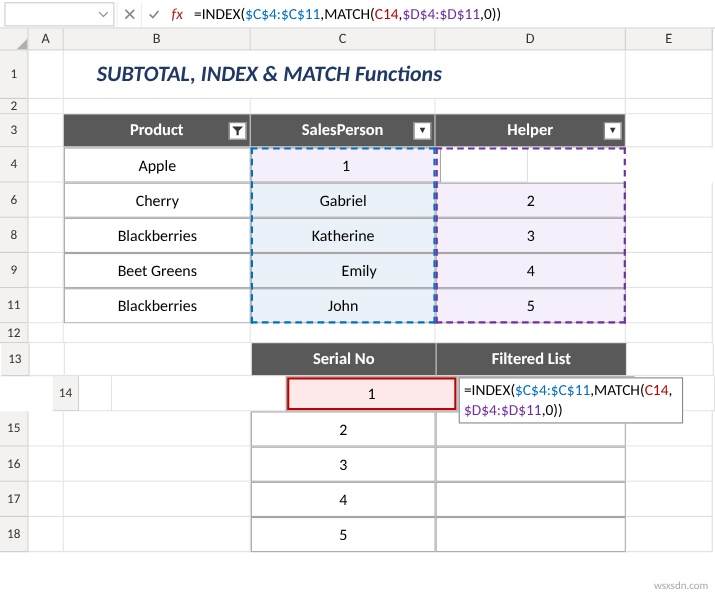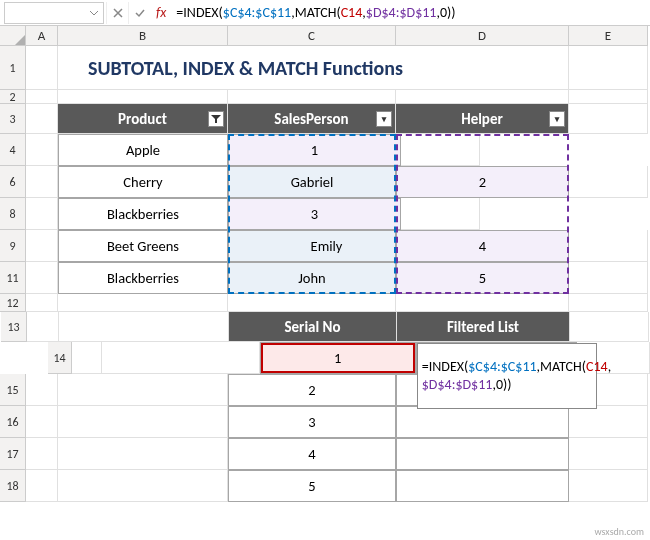--- a/index.html
+++ b/index.html
@@ -13,27 +13,27 @@
 .formula-text .blue{color:#0070c0;} .formula-text .red{color:#c00000;} .formula-text .purple{color:#7030a0;}
 .grid { position:relative; }
 .colhead { display:flex; height:20px; }
 .rowcorner { width:26px; border-right:1px solid #ccc; border-bottom:1px solid #ccc; background:#f3f2f1; display:flex; align-items:flex-end; justify-content:flex-end; }
 .ch { border-right:1px solid #ccc; border-bottom:1px solid #ccc; background:#f3f2f1; text-align:center; line-height:20px; color:#333; font-size:13px; }
 .ch.A{width:32px;} .ch.B{width:170px;} .ch.C{width:168px;} .ch.D{width:173px;} .ch.E{width:79px;}
 .row { display:flex; }
 .rh { width:26px; border-right:1px solid #ccc; border-bottom:1px solid #ccc; background:#f3f2f1; text-align:center; color:#333; font-size:12px; display:flex; align-items:center; justify-content:center; }
 .cell { border-right:1px solid #e0e0e0; border-bottom:1px solid #e0e0e0; display:flex; align-items:center; justify-content:center; position:relative; background:#fff; }
 .A{width:32px;} .B{width:170px;} .C{width:168px;} .D{width:173px;} .E{width:79px;}
-.title { font-size:20px; font-weight:bold; color:#203864; }
+.title { font-size:20px; font-weight:bold; font-style:italic; color:#203864; }
 .thcell { background:#595959; color:#fff; font-weight:bold; font-size:15px; }
 .filter-btn { position:absolute; right:3px; top:50%; transform:translateY(-50%); width:16px; height:16px; background:#fff; border:1px solid #888; display:flex; align-items:center; justify-content:center; font-size:9px; color:#333; }
 .dc { border:1px solid #a6a6a6; font-size:14.5px; }
 .sel-red { box-shadow:inset 0 0 0 2px #c00000; background:#fde9e9; }
 .edit-cell { justify-content:flex-start; padding-left:4px; background:#fff; position:relative; }
-.editbox { position:absolute; left:0; top:0; background:#fff; border:1px solid #888; padding:14px 4px; font-size:14px; z-index:10; width:180px; line-height:18px; }
+.editbox { position:absolute; left:0; top:0; background:#fff; border:1px solid #888; padding:2px 4px; font-size:14px; z-index:10; width:204px; line-height:18px; }
 .editbox .blue{color:#0070c0;} .editbox .red{color:#c00000;} .editbox .purple{color:#7030a0;}
 .wm{position:absolute;right:6px;bottom:2px;color:#aaa;font-size:10px;}
 svg{display:block;}
 .range-overlay{position:absolute;pointer-events:none;border:2px dashed;z-index:5;}
 </style>
 </head>
 <body>
 
 <div class="formula-bar">
   <div class="namebox">
@@ -138,20 +138,23 @@
         <span>2</span>
       </div>
     <div class="cell E"></div>
   </div>
   <div class="row" style="height:32px;">
     <div class="rh">8</div>
     <div class="cell A"></div>
     <div class="cell B dc">
         <span>Blackberries</span>
       </div>
+    <div class="cell C dc" style="background:#eaf1f8;">
+        <span>Katherine</span>
+      </div>
     <div class="cell D dc" style="background:#f4effa;">
         <span>3</span>
       </div>
     <div class="cell E"></div>
   </div>
   <div class="row" style="height:32px;">
     <div class="rh">9</div>
     <div class="cell A"></div>
     <div class="cell B dc">
         <span>Beet Greens</span>

